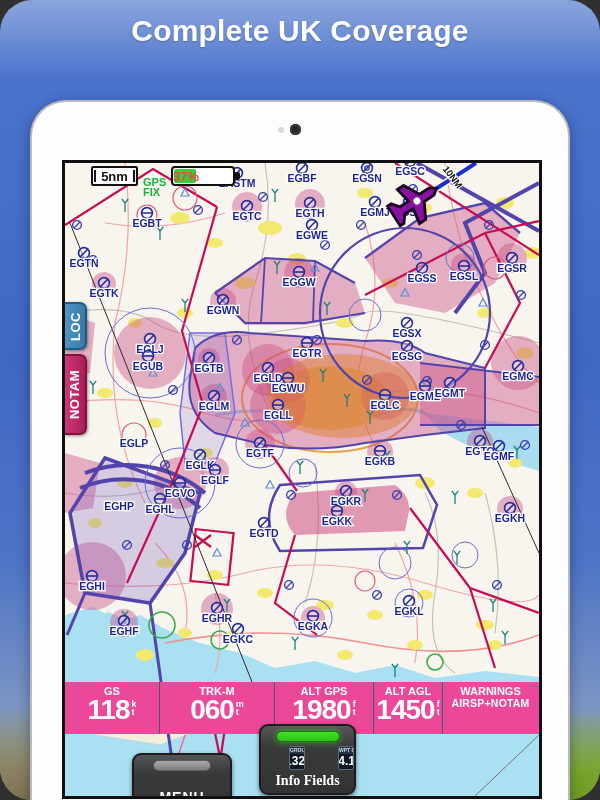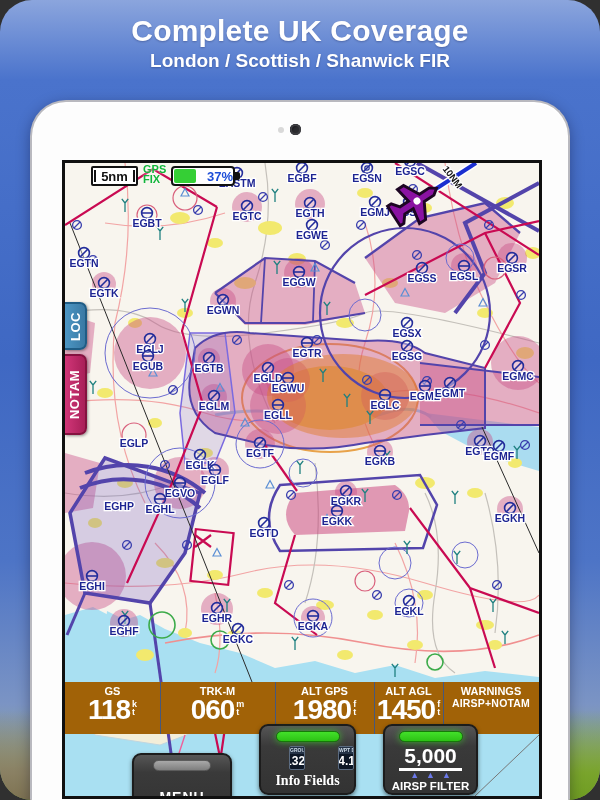--- a/index.html
+++ b/index.html
@@ -29,35 +29,35 @@
     border:3px solid #101010;overflow:hidden;}
   .screen svg{position:absolute;left:0;top:0;}
   svg text{font-family:"Liberation Sans",sans-serif;}
   .apt-label{font-size:10.5px;font-weight:700;fill:#1d2492;stroke:#ffffff;stroke-width:2.6px;paint-order:stroke;}
 
   
   .scalebox{position:absolute;left:26px;top:3px;width:47px;height:20px;background:#fff;border:2px solid #111;
     border-radius:2px;display:flex;align-items:center;justify-content:center;font-size:13px;font-weight:700;color:#111;}
   .scalebox:before,.scalebox:after{content:"";position:absolute;top:2px;bottom:2px;width:2px;background:#111;}
   .scalebox:before{left:1px;} .scalebox:after{right:1px;}
-  .gpsfix{position:absolute;left:78px;top:1px;font-size:11px;line-height:10px;font-weight:700;color:#12b53a;text-shadow:0 0 2px #fff;}
+  .gpsfix{position:absolute;left:78px;top:14px;font-size:11px;line-height:10px;font-weight:700;color:#12b53a;text-shadow:0 0 2px #fff;}
   .battery{position:absolute;left:106px;top:3px;width:64px;height:20px;background:#fff;border:2px solid #111;border-radius:4px;}
   .battery .fill{position:absolute;left:1px;top:1px;bottom:1px;background:#35cf35;border-radius:2px;}
-  .battery .pct{position:absolute;left:0;right:0;top:1px;text-align:right;font-size:13px;font-weight:700;color:#1d4ed8;}
+  .battery .pct{position:absolute;left:0;right:0;top:1px;text-align:left;font-size:13px;font-weight:700;color:#ef4444;}
   .battery .nub{position:absolute;right:-7px;top:4px;width:5px;height:8px;background:#111;border-radius:0 2px 2px 0;}
 
   
   .vtab{position:absolute;left:0;display:flex;align-items:center;justify-content:center;
     border:2px solid;border-left:none;border-radius:0 7px 7px 0;box-shadow:1px 1px 3px rgba(0,0,0,.4);}
   .vtab span{transform:rotate(-90deg);white-space:nowrap;color:#fff;font-weight:700;font-size:13px;letter-spacing:.5px;}
   .vtab.loc{top:139px;width:22px;height:48px;background:linear-gradient(90deg,#4c96c4,#3a79a4);border-color:#1f5c85;}
   .vtab.notam{top:191px;width:22px;height:81px;background:linear-gradient(90deg,#d13678,#a81f58);border-color:#84123f;}
 
   
-  .infobar{position:absolute;left:0;top:519px;width:474px;height:52px;background:#a16207;display:flex;color:#fff;justify-content:center;}
+  .infobar{position:absolute;left:0;top:519px;width:474px;height:52px;background:#ec4899;display:flex;color:#fff;}
   .ib-cell{border-right:1px solid #46587c;display:flex;flex-direction:column;align-items:center;padding-top:3px;}
   .ib-cell:last-child{border-right:none;}
   .ib-label{font-size:11px;font-weight:700;}
   .ib-valrow{display:flex;align-items:flex-start;margin-top:-2px;}
   .ib-value{font-size:28px;font-weight:700;letter-spacing:-1px;line-height:30px;}
   .ib-unit{display:flex;flex-direction:column;font-size:9px;font-weight:700;line-height:8px;margin:5px 0 0 2px;}
   .ib-warn{font-size:10.5px;font-weight:700;letter-spacing:.2px;}
 
   
   .btn{position:absolute;background:linear-gradient(180deg,#565656,#3a3a3a 30%,#333333);
@@ -83,21 +83,20 @@
 </style>
 </head>
 <body>
 
 <div id="stage">
   <div class="corner left"></div>
   <div class="corner right"></div>
 
   <div class="banner">
     <h1>Complete UK Coverage</h1>
-    <h2>London / Scottish / Shanwick FIR</h2>
   </div>
 
   <div class="tablet">
     <div class="cam sensor"></div>
     <div class="cam lens"></div>
 
     <div class="screen">
 
       <svg id="mapsvg" width="474" height="633" viewBox="0 0 474 633">
         <defs>
@@ -784,22 +783,16 @@
               <span class="lcd-unit">
                   <span>n</span>
                   <span>m</span>
                 </span>
             </div>
           </div>
         </div>
         <div class="cap">Info Fields</div>
       </div>
 
-      <div class="btn btn-airsp">
-        <div class="pill green"></div>
-        <div><span class="airsp-val">5,000</span></div>
-        <div class="tris">▲▲▲</div>
-        <div class="cap">AIRSP FILTER</div>
-      </div>
 
     </div>
   </div>
 </div>
 
 </body></html>

